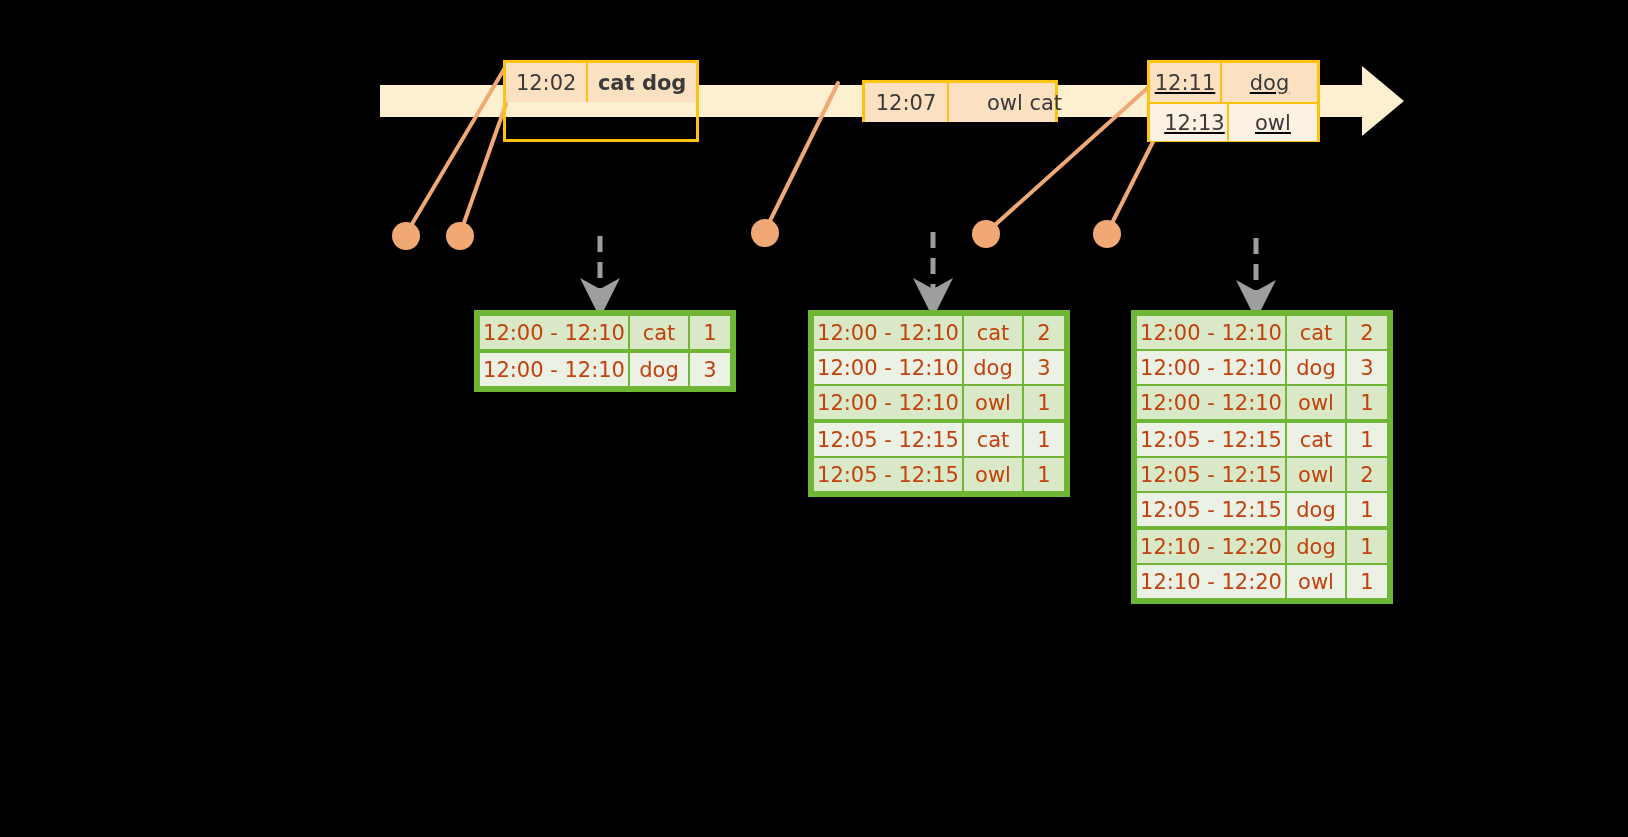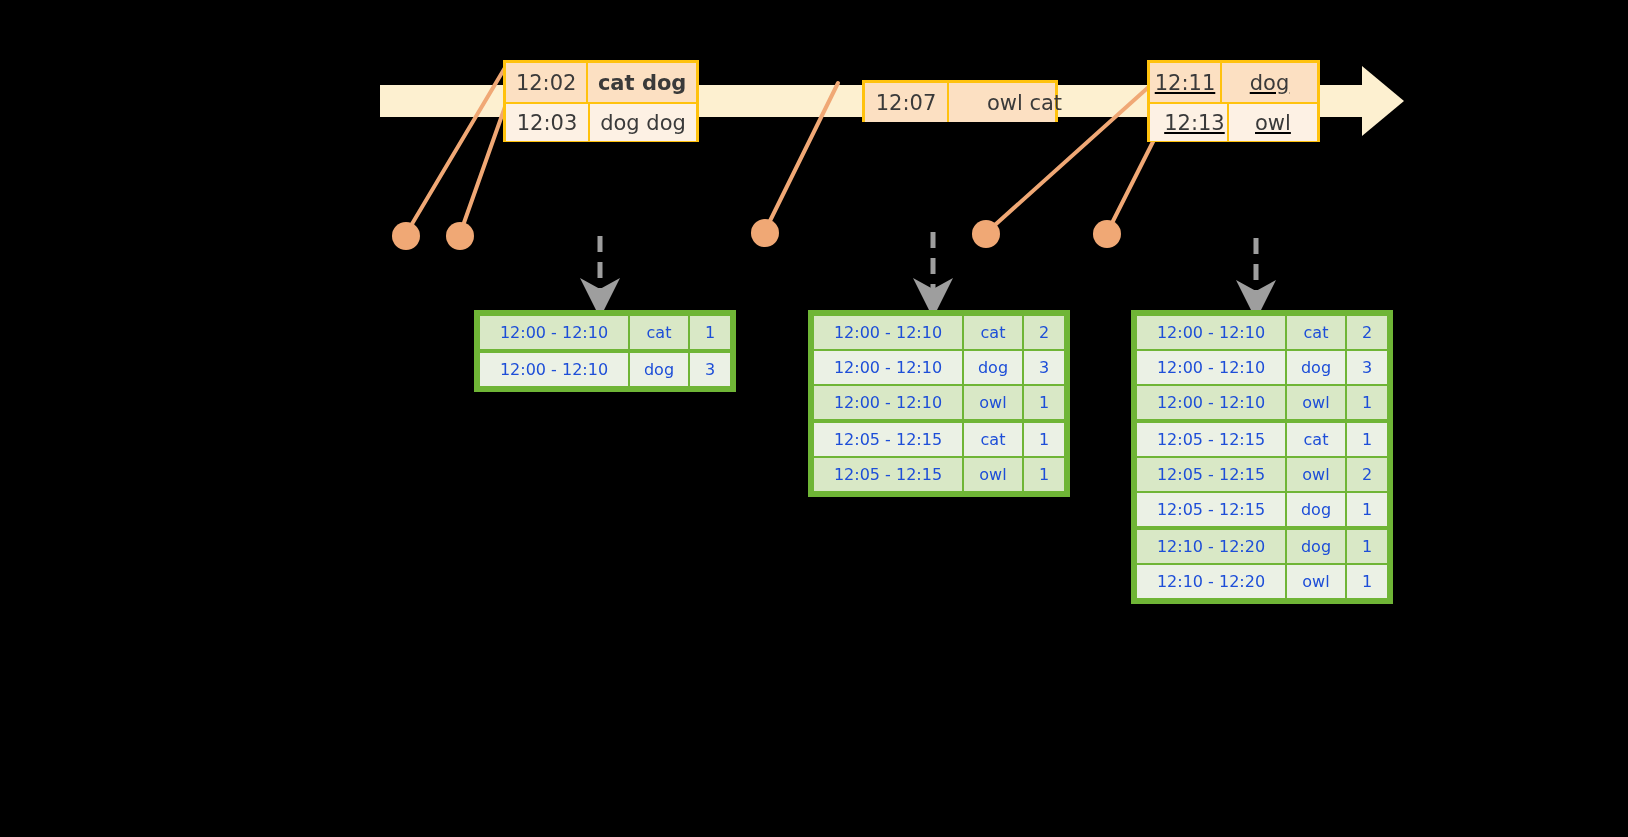--- a/index.html
+++ b/index.html
@@ -68,22 +68,22 @@
   }
   .result-row {
     display: flex;
     gap: 2px;
     height: 33px;
   }
   .result-cell {
     display: flex;
     align-items: center;
     justify-content: center;
-    font-size: 16px;
-    color: #1d4ed8;
+    font-size: 21px;
+    color: #c2410c;
     box-sizing: border-box;
     white-space: nowrap;
   }
   .rshade-a { background: #D9E8C6; }
   .rshade-b { background: #EBF1E5; }
   .c-window { width: 148px; }
   .c-word   { width: 58px; }
   .c-count  { width: 40px; }
   .result-row.group-end { margin-bottom: 2px; }
 </style>
@@ -125,24 +125,20 @@
       <line x1="933" y1="232" x2="933" y2="298"></line>
       <line x1="1256" y1="238" x2="1256" y2="300"></line>
     </g>
   </svg>
 
   <div class="event-box" style="left:503px; top:60px; width:196px; height:82px;">
     <div class="event-row shade-a">
       <div class="event-cell time shade-a" style="width:84px;text-align:center;">12:02</div>
       <div class="event-cell shade-a" style="width:110px;font-weight:bold;">cat dog</div>
     </div>
-    <div class="event-row shade-b">
-      <div class="event-cell time shade-b" style="width:84px;">12:03</div>
-      <div class="event-cell shade-b" style="width:106px;">dog dog</div>
-    </div>
   </div>
 
   <div class="event-box" style="left:862px; top:80px; width:196px; height:42px;">
     <div class="event-row shade-a">
       <div class="event-cell time shade-a" style="width:84px;">12:07</div>
       <div class="event-cell shade-a" style="width:106px;padding-left:45px;">owl cat</div>
     </div>
   </div>
 
   <div class="event-box" style="left:1147px; top:60px; width:173px; height:82px;text-decoration:underline;">

